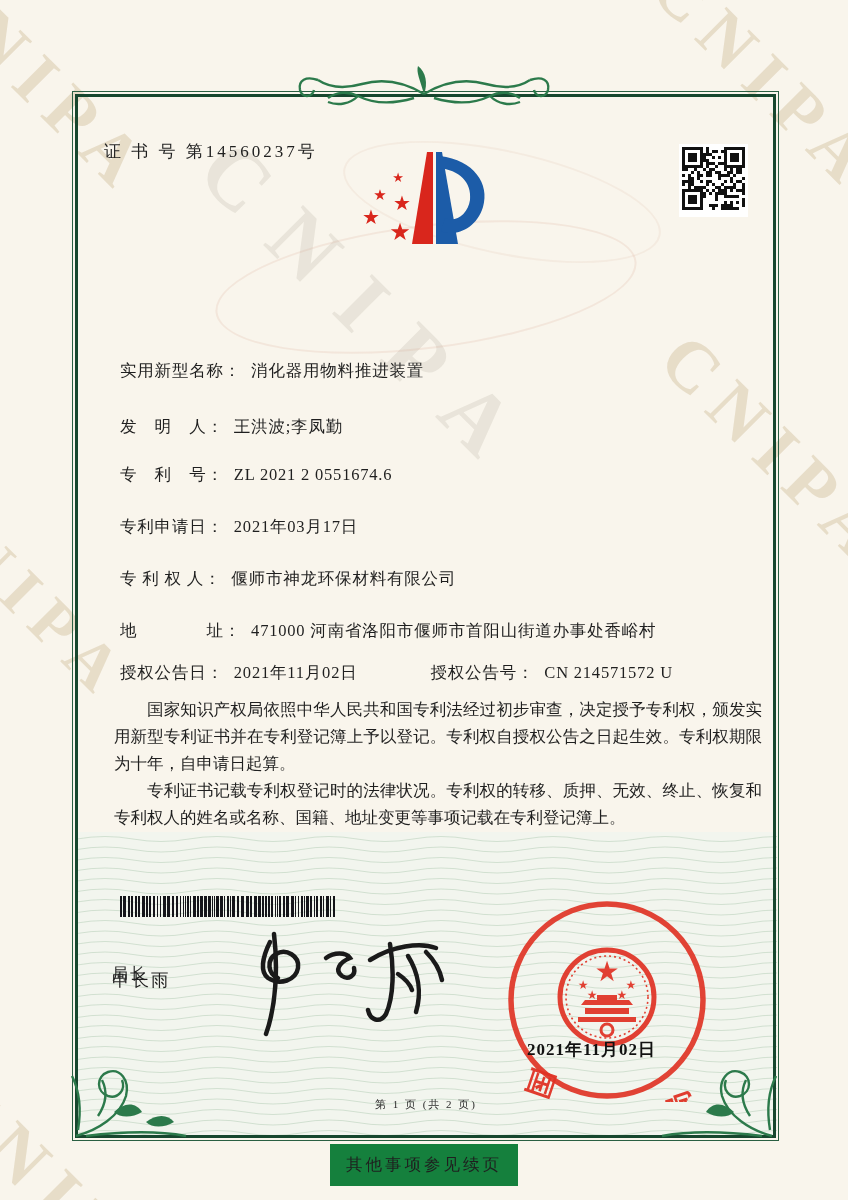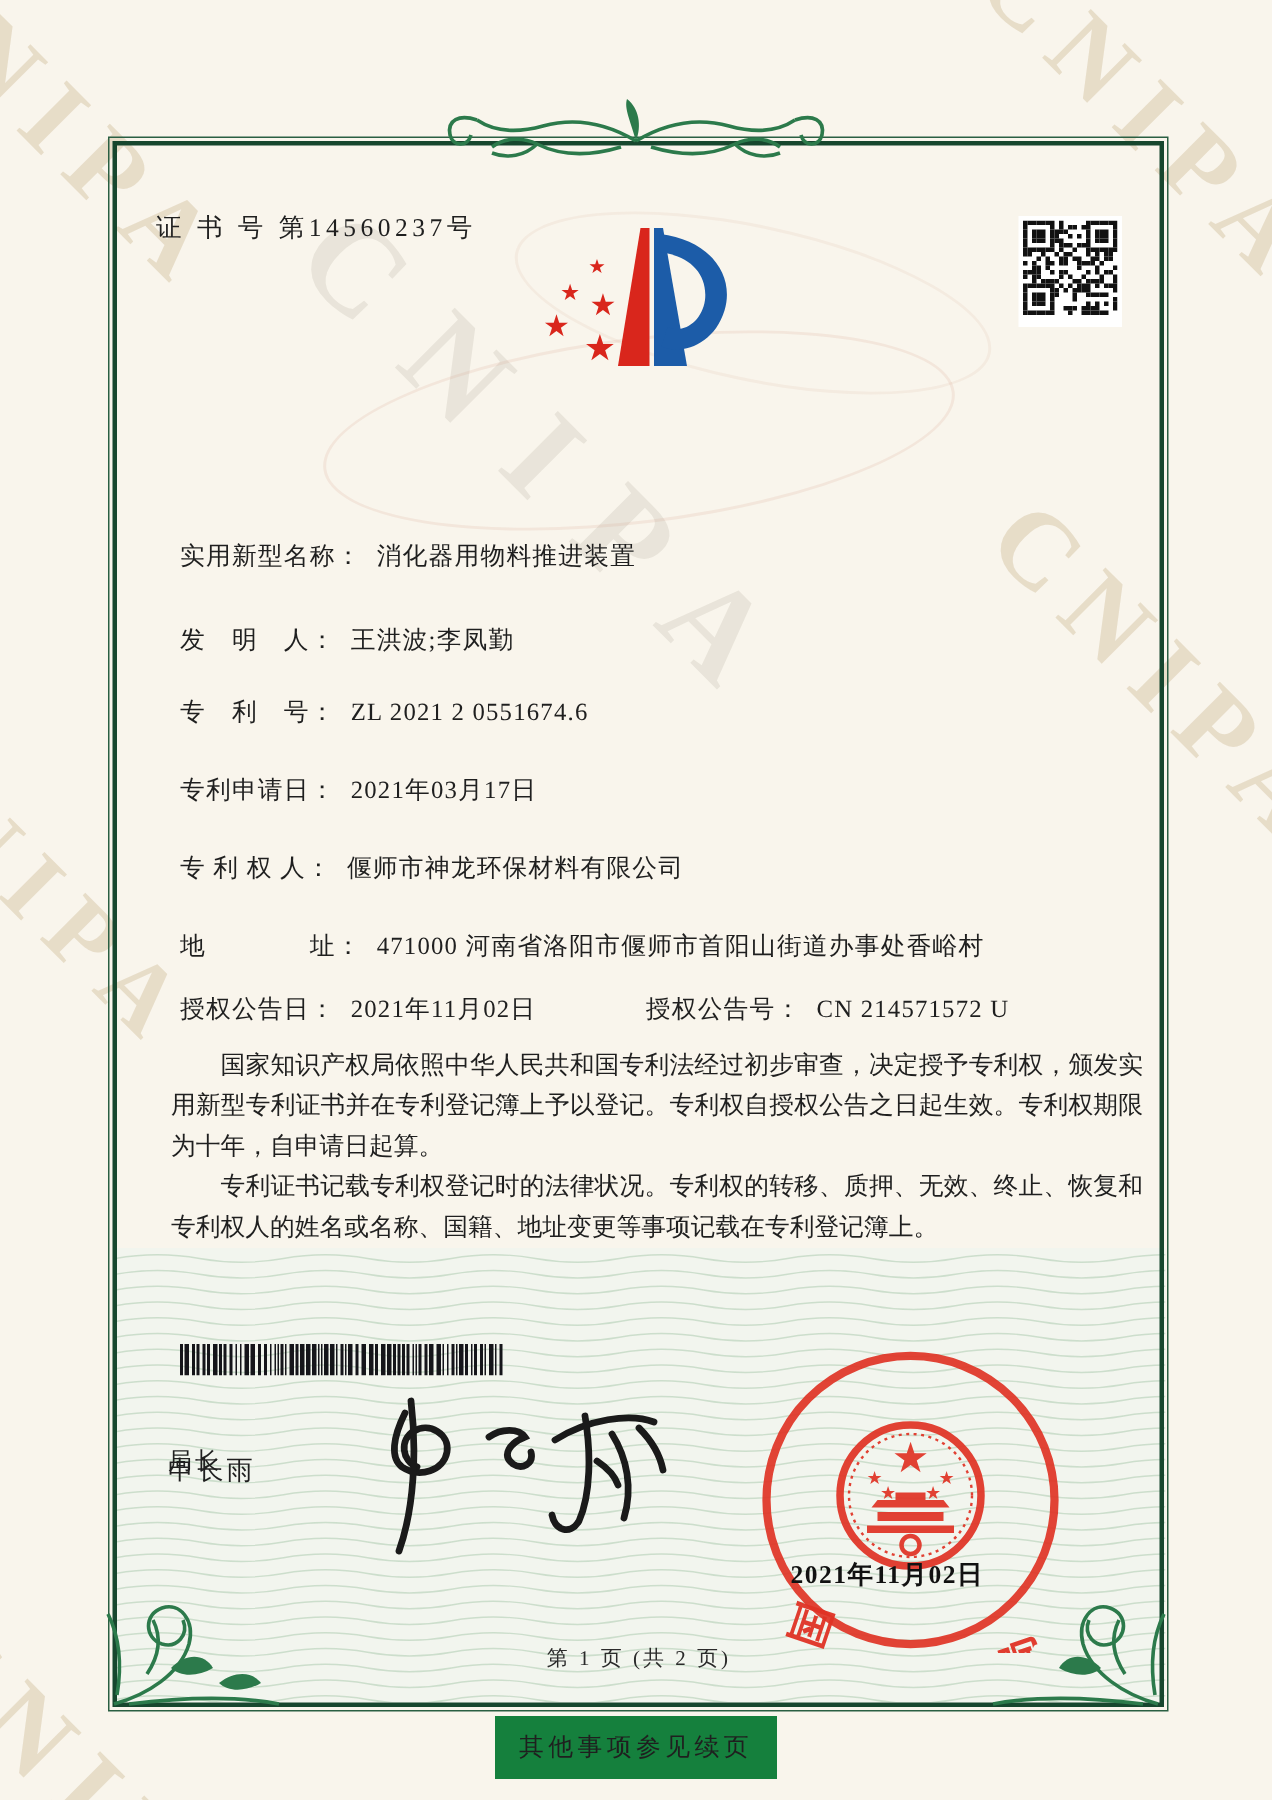--- a/index.html
+++ b/index.html
@@ -28,21 +28,21 @@
   .guilloche{position:absolute;left:77px;top:832px;width:700px;height:303px;
              background:#f2f5ee;overflow:hidden;}
   .barcode{position:absolute;left:120px;top:896px;}
   .officer-title{position:absolute;left:112px;top:964px;font-size:16px;letter-spacing:2px;}
   .officer-name{position:absolute;left:112px;top:968px;font-size:17.5px;letter-spacing:2px;}
   .signature{position:absolute;left:222px;top:926px;}
   .seal{position:absolute;left:505px;top:898px;}
   .seal-date{position:absolute;left:527px;top:1038px;font-size:17px;font-weight:700;
              letter-spacing:1px;color:#111;}
   .page-info{position:absolute;left:73px;top:1097px;width:706px;text-align:center;
-             font-size:14px;letter-spacing:2px;color:#2b2b2b;}
+             font-size:11px;letter-spacing:2px;color:#2b2b2b;}
   .cont-note{position:absolute;left:330px;top:1144px;width:188px;height:42px;line-height:42px;
              text-align:center;background:#15803d;font-size:16.5px;letter-spacing:3px;}
   .ornament{position:absolute;z-index:3;}
 </style>
 </head>
 <body>
 
 <div class="page">
 
   <div class="wm" style="left:-38px;top:-54px;font-size:72px;">CNIPA</div>

